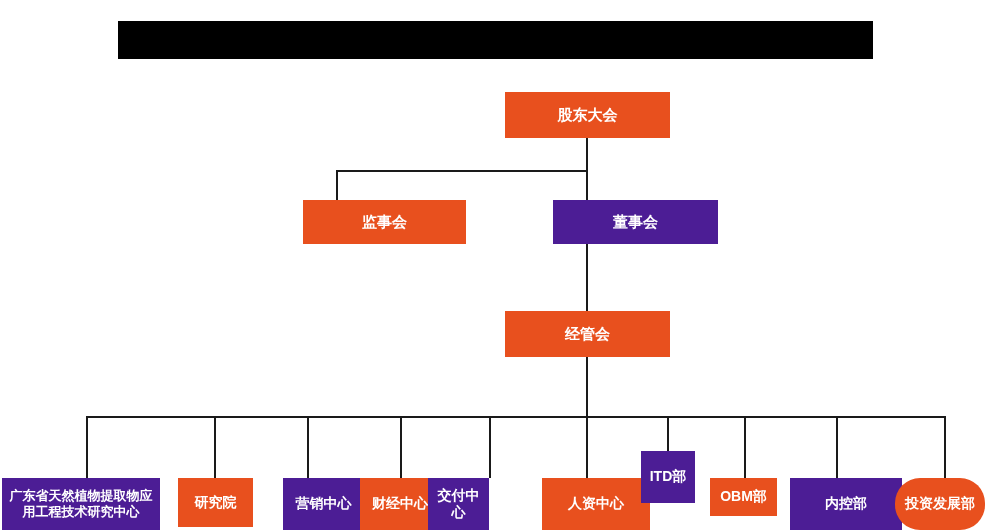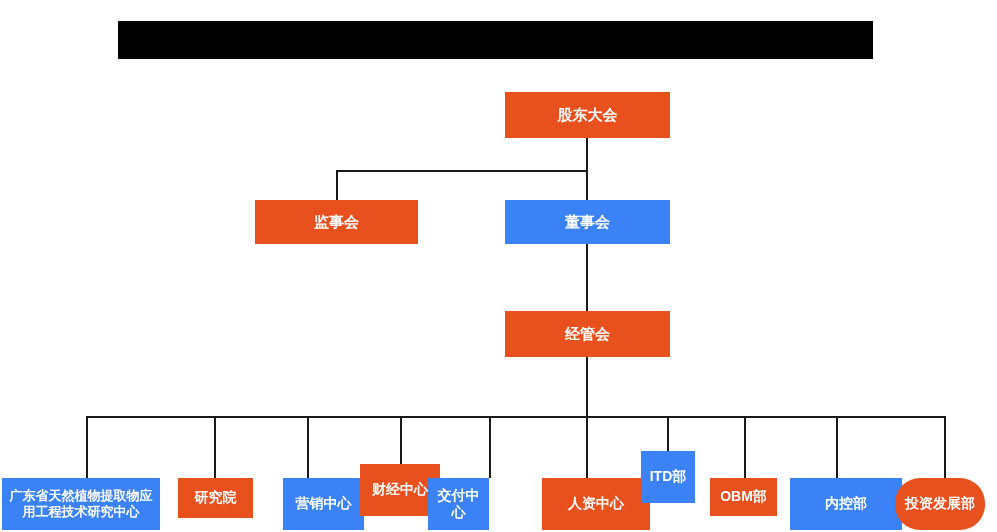--- a/index.html
+++ b/index.html
@@ -34,36 +34,36 @@
     align-items: center;
     justify-content: center;
     text-align: center;
     color: #ffffff;
     font-weight: bold;
     line-height: 1.25;
     z-index: 3;
     padding: 18px 3px;
   }
   .node.dark  { background: #E8501E; }
-  .node.light { background: #3b82f6; }
+  .node.light { background: #4c1d95; }
   .node-label {
     display: block;
     width: 100%;
   }
   .connector {
     position: absolute;
     background: #1a1a1a;
     z-index: 1;
   }
   .connector.v { width: 2px; }
   .connector.h { height: 2px; }
 
   
   .lvl-1 { font-size: 15px; }
-  .lvl-2 { font-size: 15px; }
+  .lvl-2 { font-size: 15px; margin-left: 48px; }
   .lvl-3 { font-size: 15px; }
   .lvl-4 { font-size: 14px; }
   .lvl-4.tiny { font-size: 13px; }
 </style>
 </head>
 <body>
 
 <div id="chart-root">
 
   <div class="redacted-banner"></div>
@@ -107,29 +107,29 @@
 
   <div class="node dark lvl-3" style="left:505px; top:311px; width:165px; height:46px;">
     <span class="node-label">经管会</span>
   </div>
 
   <div class="node light lvl-4 tiny" style="left:2px; top:478px; width:158px; height:52px; flex-direction:column;">
     <span class="node-label">广东省天然植物提取物应</span>
     <span class="node-label">用工程技术研究中心</span>
   </div>
 
-  <div class="node dark lvl-4" style="left:178px; top:478px; width:75px; height:40px;">
+  <div class="node dark lvl-4" style="left:178px; top:478px; width:75px; height:49px;">
     <span class="node-label">研究院</span>
   </div>
 
   <div class="node light lvl-4" style="left:267px; top:478px; width:81px; height:52px;margin-left:16px;">
     <span class="node-label">营销中心</span>
   </div>
 
-  <div class="node dark lvl-4" style="left:360px; top:464px; width:80px; height:52px;">
+  <div class="node dark lvl-4" style="left:360px; top:478px; width:80px; height:52px;">
     <span class="node-label">财经中心</span>
   </div>
 
   <div class="node light lvl-4" style="left:428px; top:478px; width:61px; height:52px;">
     <span class="node-label">交付中心</span>
   </div>
 
   <div class="node dark lvl-4" style="left:542px; top:478px; width:108px; height:52px;">
     <span class="node-label">人资中心</span>
   </div>

